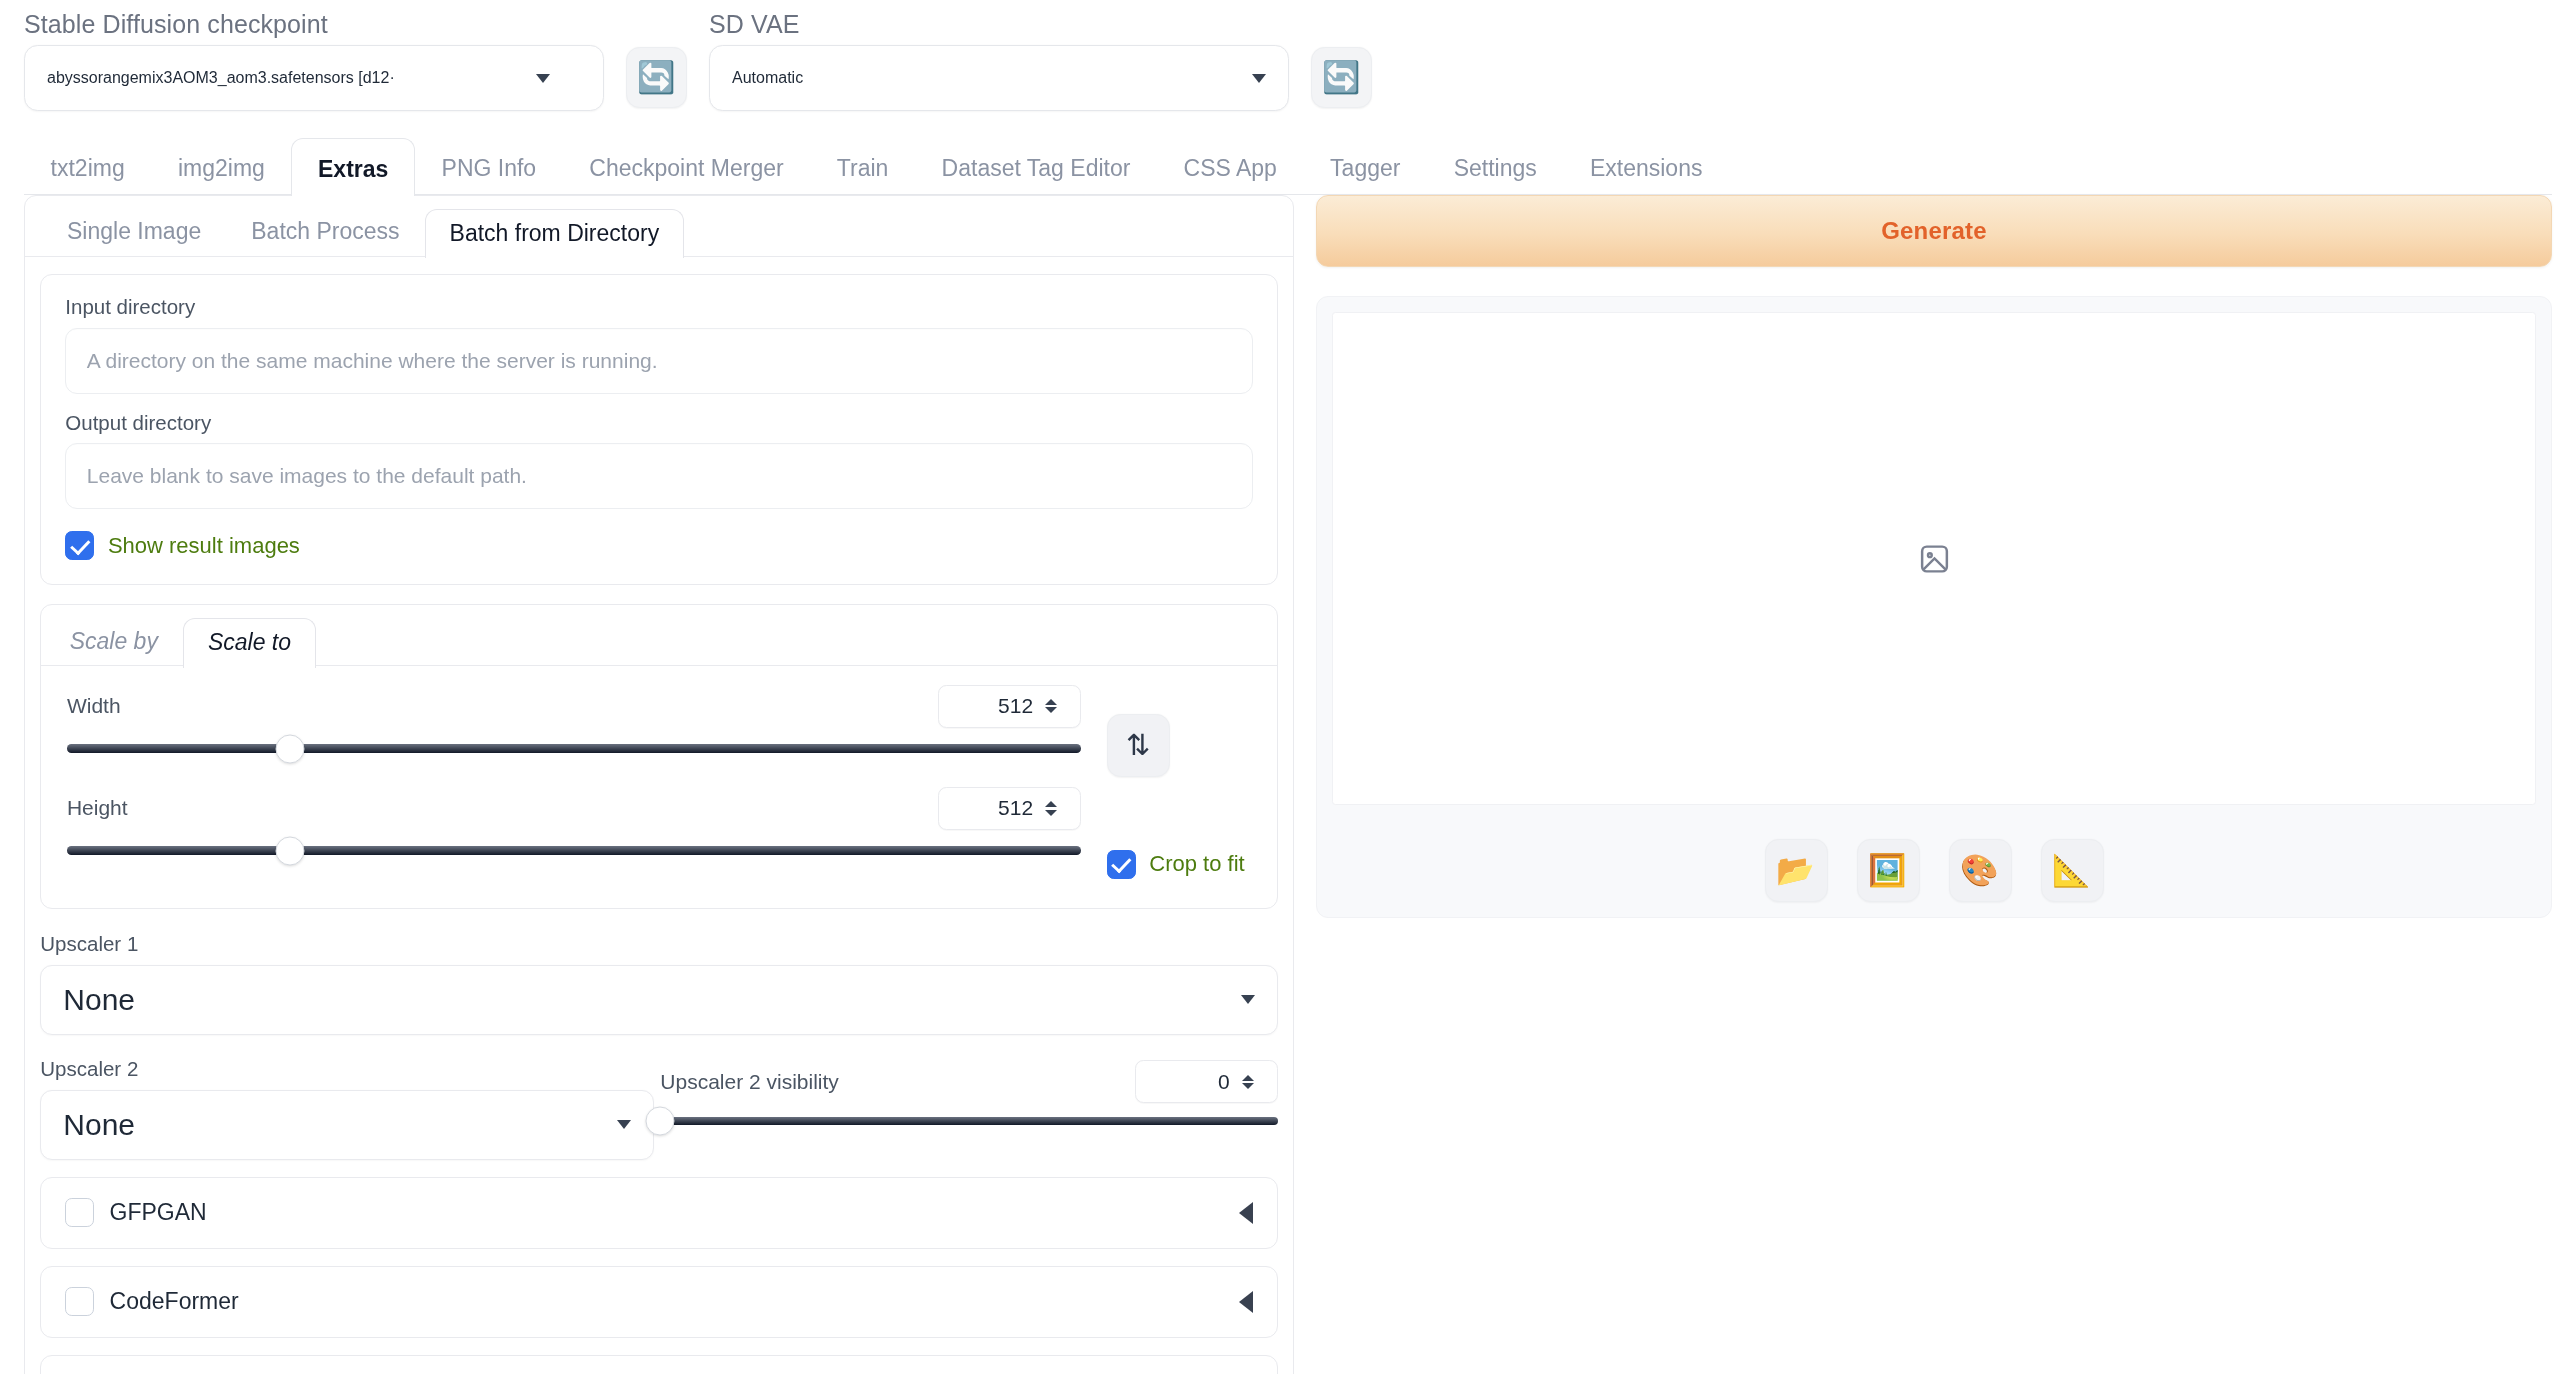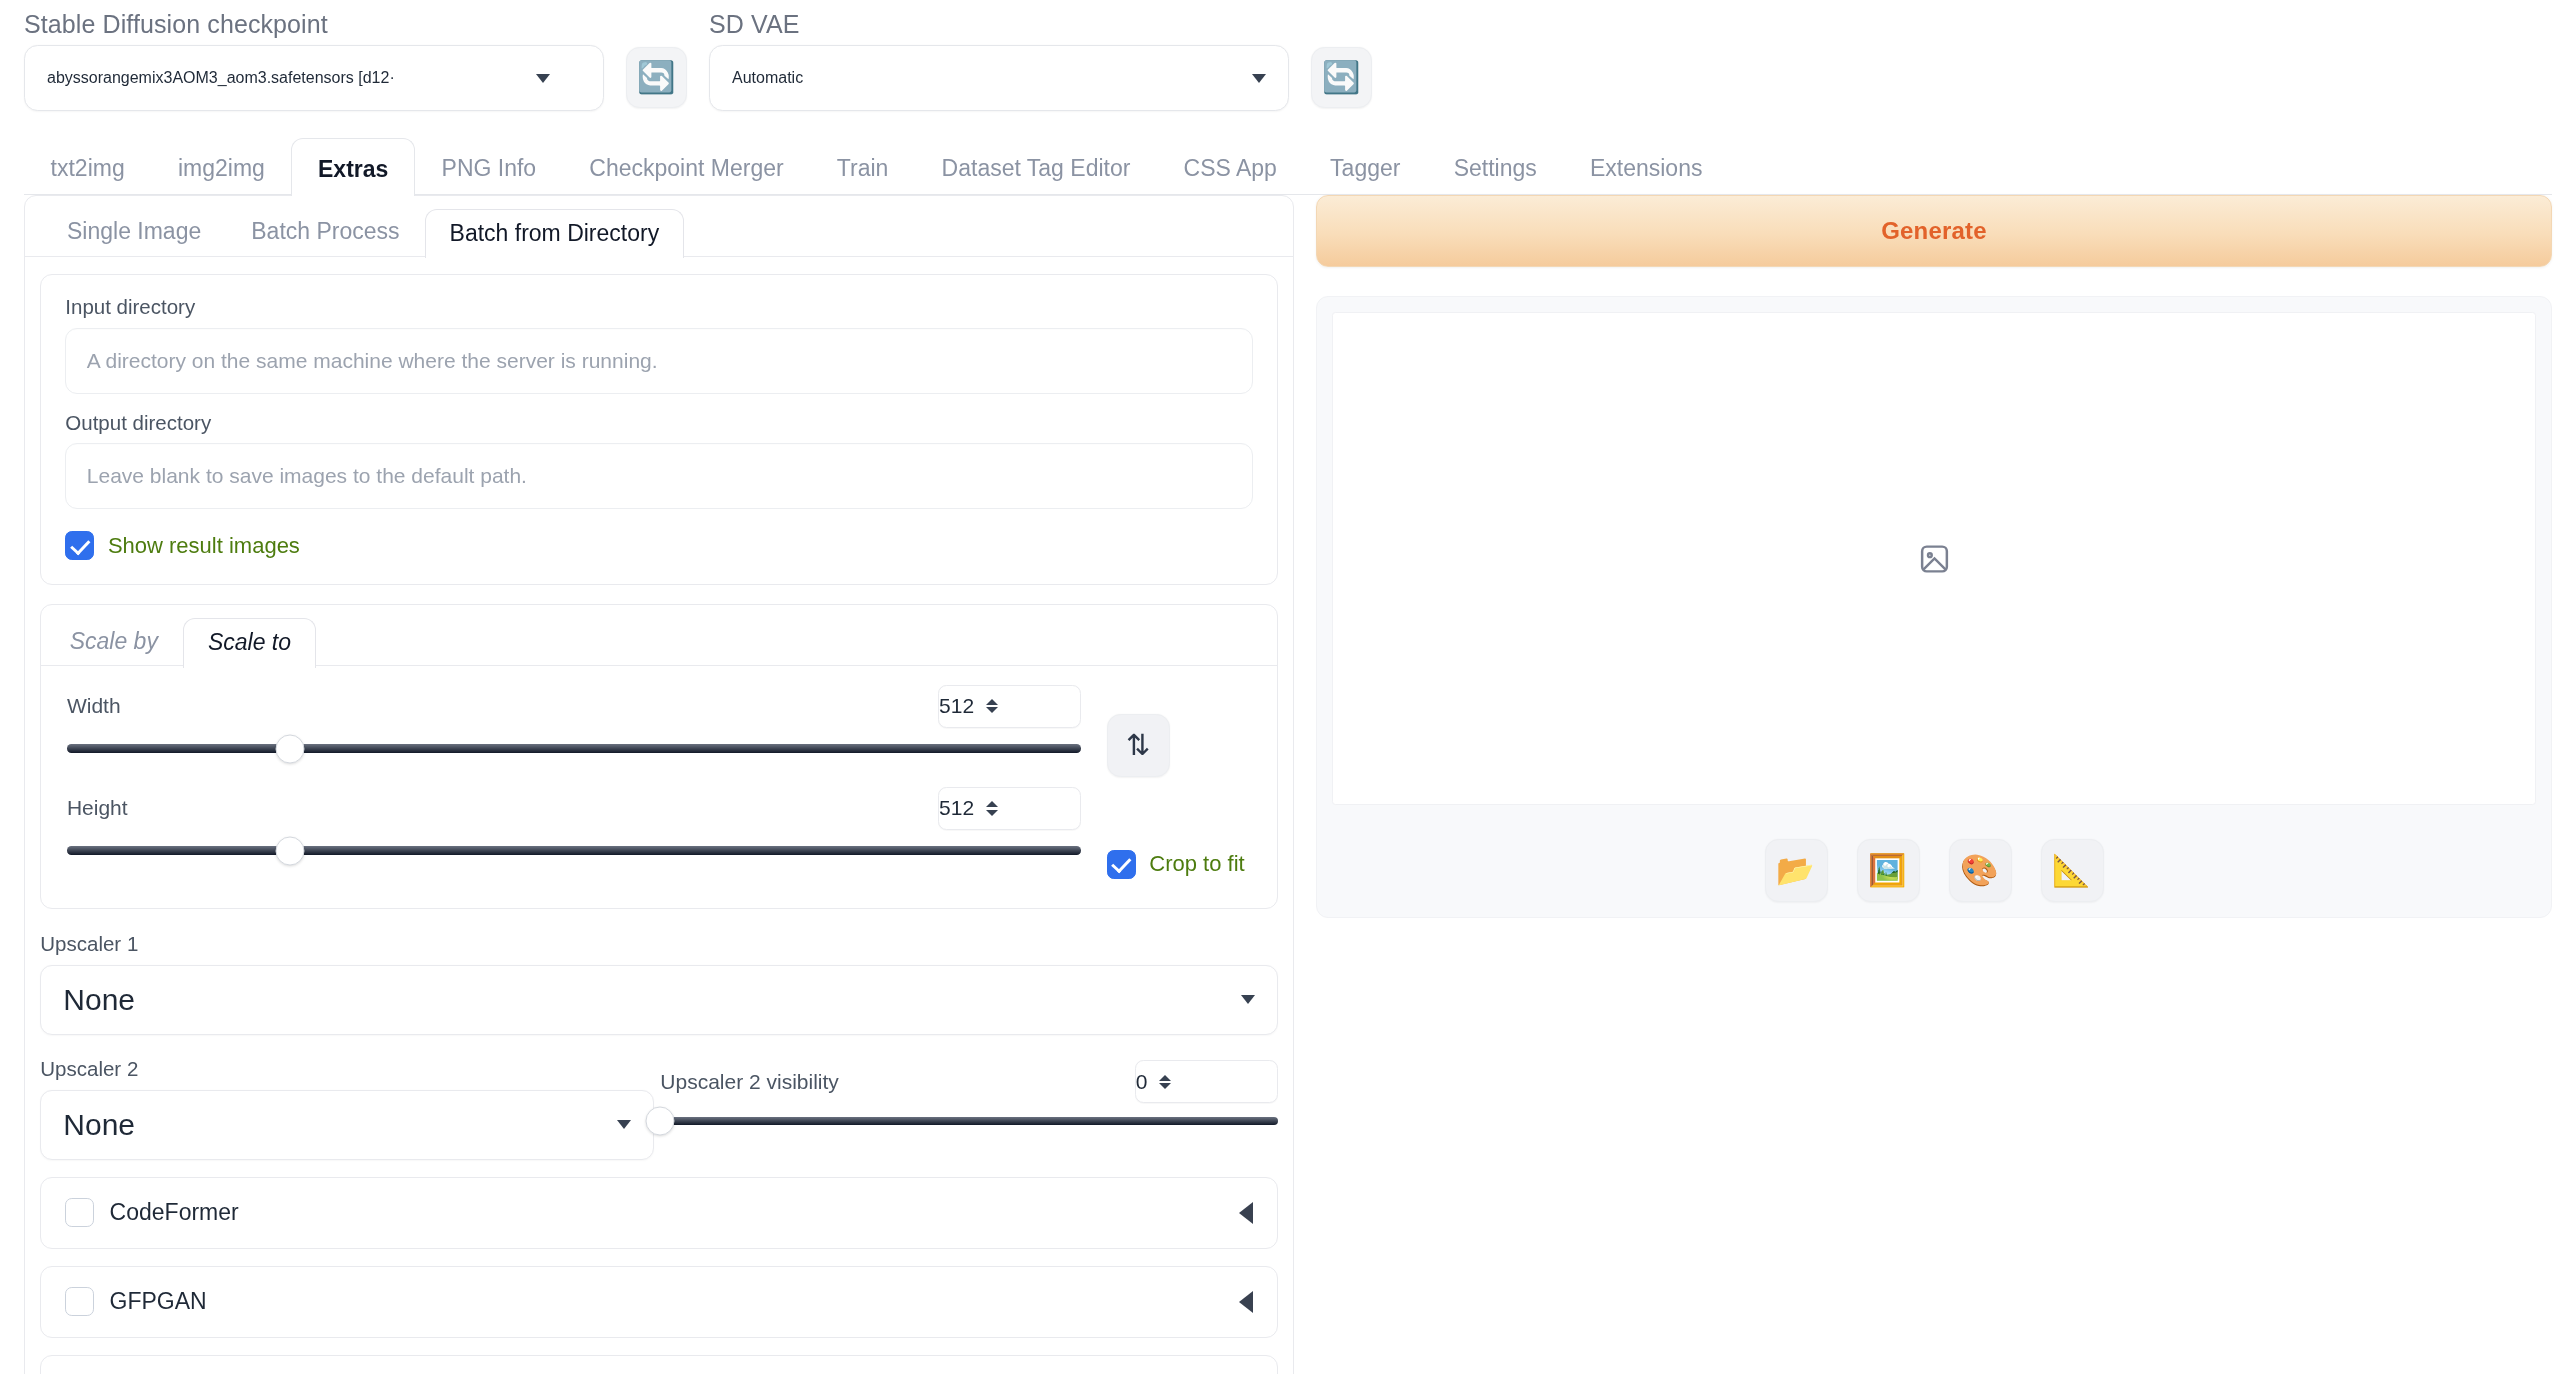--- a/index.html
+++ b/index.html
@@ -118,21 +118,21 @@
   
   .scale-panel { margin-top: 19px; border: 1.4px solid #e9eaee; border-radius: 12px; background:#fff; }
   .scale-body { padding: 15.3px 25.6px 29px 25.6px; }
 
   .slider-row { display: flex; align-items: flex-start; }
   .slider-col { flex: 1; min-width: 0; }
   .slider-head { display: flex; align-items: center; justify-content: space-between; height: 49px; }
   .slider-name { font-size: 21px; color: #4b5563; }
   .numbox {
     width: 143px; height: 43px; border: 1.2px solid #e9eaee; border-radius: 8.5px;
-    background: #fff; display: flex; align-items: center; 
+    background: #fff; display: flex; align-items: center; justify-content: flex-end;
     padding-right: 23px; box-shadow: 0 0.9px 0.9px rgba(0,0,0,0.03);
   }
   .numval { font-size: 21px; color: #1f2937; margin-right: 12px; }
   .spin { display: flex; flex-direction: column; align-items: center; gap: 2.6px; }
   .spin i { width:0;height:0;border-left:6px solid transparent;border-right:6px solid transparent; display:block; }
   .spin i.up { border-bottom: 6.8px solid #374151; }
   .spin i.dn { border-top: 6.8px solid #374151; }
 
   .track {
     position: relative; height: 8.5px; border-radius: 4.3px; margin-top: 13.6px;
@@ -354,31 +354,31 @@
               <div class="track" style="margin-top:12px;">
                 <div class="knob" id="knob-vis" style="left: 0%;"></div>
               </div>
             </div>
           </div>
 
           <div class="acc">
             <div class="acc-head">
               <div class="acc-left">
                 <div class="cb"></div>
-                <div class="acc-title">CodeFormer</div>
+                <div class="acc-title">GFPGAN</div>
               </div>
               <div class="arrow-left"></div>
             </div>
           </div>
 
           <div class="acc">
             <div class="acc-head">
               <div class="acc-left">
                 <div class="cb"></div>
-                <div class="acc-title">GFPGAN</div>
+                <div class="acc-title">CodeFormer</div>
               </div>
               <div class="arrow-left"></div>
             </div>
           </div>
 
           <div class="acc">
             
             
           </div>
 

